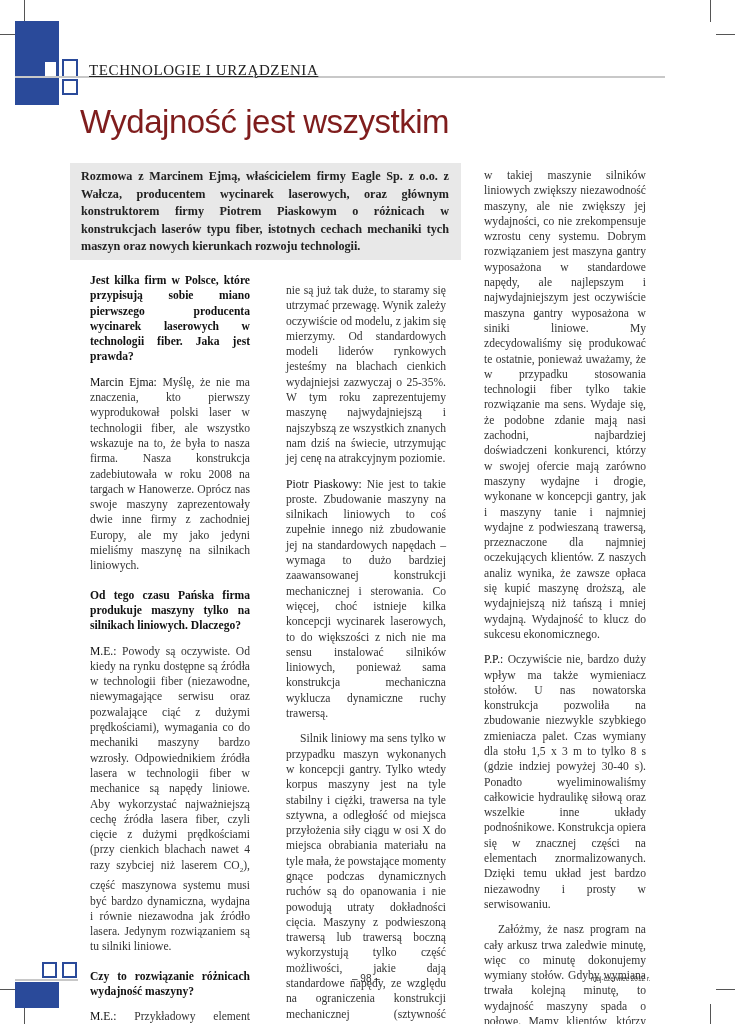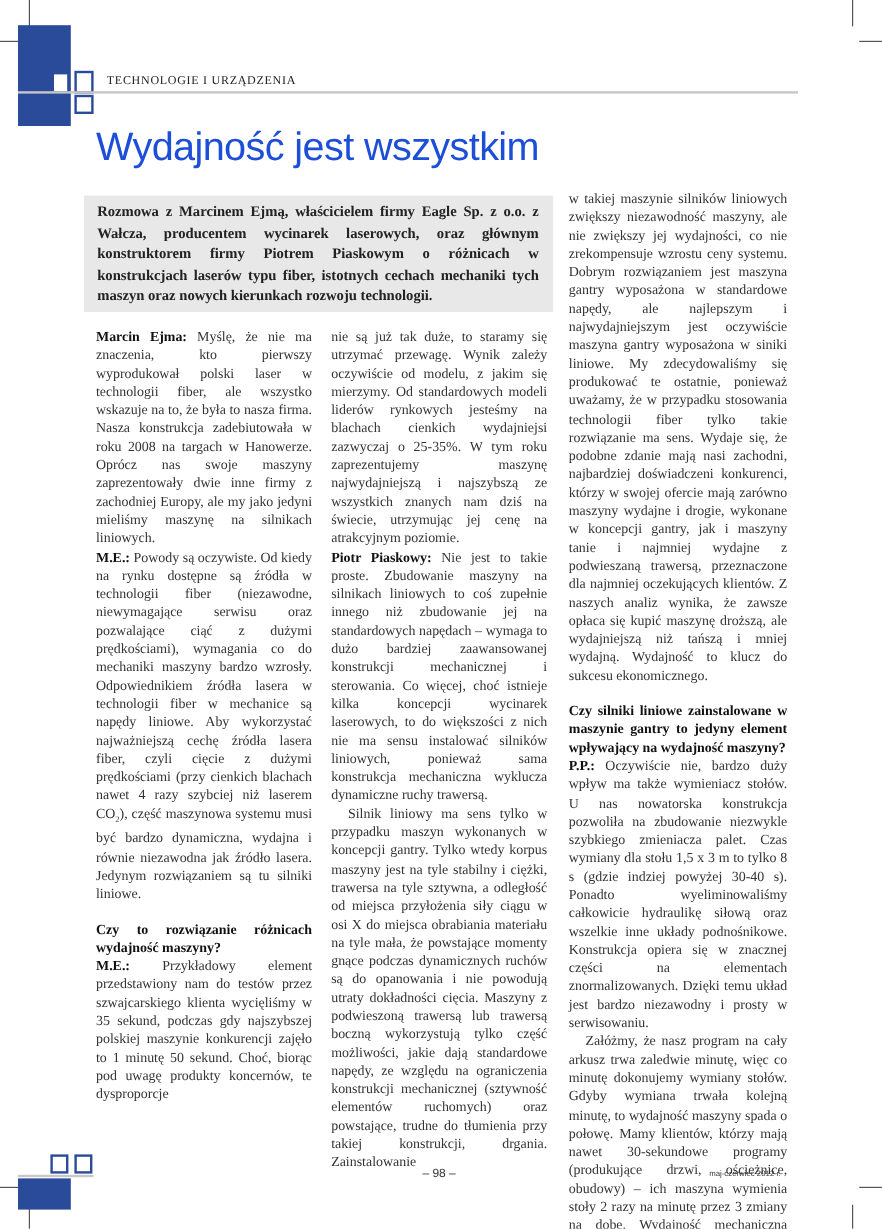--- a/index.html
+++ b/index.html
@@ -6,29 +6,29 @@
   body { width:735px; height:1024px; position:relative; overflow:hidden;
          font-family:"Liberation Serif","DejaVu Serif",serif; color:#222; }
   .abs { position:absolute; }
   
   .crop { position:absolute; background:#555; }
   
   .blue-block { background:#2a4a9a; }
   .box-outline { border:2px solid #2a4a9a; box-sizing:border-box; background:#fff; }
   .box-white { background:#fff; }
   .rule { background:#c8c8c8; height:2px; }
-  .section-label { font-size:10px; letter-spacing:0.6px; color:#222; }
-  .title { font-family:"Liberation Sans","DejaVu Sans",sans-serif; font-size:33px; color:#1d4ed8; letter-spacing:-0.5px; }
+  .section-label { font-size:15px; letter-spacing:0.6px; color:#222;text-decoration:underline; }
+  .title { font-family:"Liberation Sans","DejaVu Sans",sans-serif; font-size:33px; color:#7f1d1d; letter-spacing:-0.5px; }
   .lead-box { background:#e8e8e8; }
   .lead { font-weight:bold; font-size:12.2px; line-height:17.5px; text-align:justify; color:#222; }
   .col { font-size:11.6px; line-height:15.3px; text-align:justify; color:#333; }
-  .col p { margin:0; }
+  .col p { margin:10px; }
   .q { font-weight:bold; color:#111; margin-top:14px !important; }
   .q.first { margin-top:0 !important; }
-  .speaker { font-weight:bold; color:#111; }
+  .speaker { font-weight:normal; color:#111; }
   .indent { text-indent:14px; }
   .footer-page { font-family:"Liberation Sans","DejaVu Sans",sans-serif; font-size:10px; color:#333; }
   .footer-date { font-family:"Liberation Sans","DejaVu Sans",sans-serif; font-size:6.5px; color:#333; }
   sub { font-size:7px; }
 </style>
 </head>
 <body>
 
 <div class="crop" style="left:24px;top:0;width:1px;height:22px;"></div>
 <div class="crop" style="left:0;top:34px;width:22px;height:1px;"></div>
@@ -45,35 +45,36 @@
 <div class="abs box-outline" style="left:62px;top:79px;width:16px;height:16px;"></div>
 <div class="abs rule" style="left:15px;top:76px;width:650px;"></div>
 <div class="abs section-label" style="left:89px;top:62px;">TECHNOLOGIE I URZĄDZENIA</div>
 
 <div class="abs title" style="left:80px;top:103px;">Wydajność jest wszystkim</div>
 
 <div class="abs lead-box" style="left:70px;top:163px;width:391px;height:97px;"></div>
 <div class="abs lead" style="left:81px;top:168px;width:368px;">Rozmowa z Marcinem Ejmą, właścicielem firmy Eagle Sp. z o.o. z Wałcza, producentem wycinarek laserowych, oraz głównym konstruktorem firmy Piotrem Piaskowym o różnicach w konstrukcjach laserów typu fiber, istotnych cechach mechaniki tych maszyn oraz nowych kierunkach rozwoju technologii.</div>
 
 <div class="abs col" style="left:80px;top:273px;width:180px;">
+  <p class="q first">Jest kilka firm w Polsce, które przypisują sobie miano pierwszego producenta wycinarek laserowych w technologii fiber. Jaka jest prawda?</p>
   <p><span class="speaker">Marcin Ejma:</span><span> Myślę, że nie ma znaczenia, kto pierwszy wyprodukował polski laser w technologii fiber, ale wszystko wskazuje na to, że była to nasza firma. Nasza konstrukcja zadebiutowała w roku 2008 na targach w Hanowerze. Oprócz nas swoje maszyny zaprezentowały dwie inne firmy z zachodniej Europy, ale my jako jedyni mieliśmy maszynę na silnikach liniowych.</span></p>
+  <p class="q">Od tego czasu Pańska firma produkuje maszyny tylko na silnikach liniowych. Dlaczego?</p>
   <p><span class="speaker">M.E.:</span><span> Powody są oczywiste. Od kiedy na rynku dostępne są źródła w technologii fiber (niezawodne, niewymagające serwisu oraz pozwalające ciąć z dużymi prędkościami), wymagania co do mechaniki maszyny bardzo wzrosły. Odpowiednikiem źródła lasera w technologii fiber w mechanice są napędy liniowe. Aby wykorzystać najważniejszą cechę źródła lasera fiber, czyli cięcie z dużymi prędkościami (przy cienkich blachach nawet 4 razy szybciej niż laserem CO</span><sub>2</sub><span>), część maszynowa systemu musi być bardzo dynamiczna, wydajna i równie niezawodna jak źródło lasera. Jedynym rozwiązaniem są tu silniki liniowe.</span></p>
   <p class="q">Czy to rozwiązanie różnicach wydajność maszyny?</p>
   <p><span class="speaker">M.E.:</span><span> Przykładowy element przedstawiony nam do testów przez szwajcarskiego klienta wycięliśmy w 35 sekund, podczas gdy najszybszej polskiej maszynie konkurencji zajęło to 1 minutę 50 sekund. Choć, biorąc pod uwagę produkty koncernów, te dysproporcje</span></p>
 </div>
 
 <div class="abs col" style="left:276px;top:273px;width:180px;">
   <p>nie są już tak duże, to staramy się utrzymać przewagę. Wynik zależy oczywiście od modelu, z jakim się mierzymy. Od standardowych modeli liderów rynkowych jesteśmy na blachach cienkich wydajniejsi zazwyczaj o 25-35%. W tym roku zaprezentujemy maszynę najwydajniejszą i najszybszą ze wszystkich znanych nam dziś na świecie, utrzymując jej cenę na atrakcyjnym poziomie.</p>
   <p><span class="speaker">Piotr Piaskowy:</span><span> Nie jest to takie proste. Zbudowanie maszyny na silnikach liniowych to coś zupełnie innego niż zbudowanie jej na standardowych napędach – wymaga to dużo bardziej zaawansowanej konstrukcji mechanicznej i sterowania. Co więcej, choć istnieje kilka koncepcji wycinarek laserowych, to do większości z nich nie ma sensu instalować silników liniowych, ponieważ sama konstrukcja mechaniczna wyklucza dynamiczne ruchy trawersą.</span></p>
   <p class="indent">Silnik liniowy ma sens tylko w przypadku maszyn wykonanych w koncepcji gantry. Tylko wtedy korpus maszyny jest na tyle stabilny i ciężki, trawersa na tyle sztywna, a odległość od miejsca przyłożenia siły ciągu w osi X do miejsca obrabiania materiału na tyle mała, że powstające momenty gnące podczas dynamicznych ruchów są do opanowania i nie powodują utraty dokładności cięcia. Maszyny z podwieszoną trawersą lub trawersą boczną wykorzystują tylko część możliwości, jakie dają standardowe napędy, ze względu na ograniczenia konstrukcji mechanicznej (sztywność elementów ruchomych) oraz powstające, trudne do tłumienia przy takiej konstrukcji, drgania. Zainstalowanie</p>
 </div>
 
 <div class="abs col" style="left:474px;top:158px;width:182px;">
   <p>w takiej maszynie silników liniowych zwiększy niezawodność maszyny, ale nie zwiększy jej wydajności, co nie zrekompensuje wzrostu ceny systemu. Dobrym rozwiązaniem jest maszyna gantry wyposażona w standardowe napędy, ale najlepszym i najwydajniejszym jest oczywiście maszyna gantry wyposażona w siniki liniowe. My zdecydowaliśmy się produkować te ostatnie, ponieważ uważamy, że w przypadku stosowania technologii fiber tylko takie rozwiązanie ma sens. Wydaje się, że podobne zdanie mają nasi zachodni, najbardziej doświadczeni konkurenci, którzy w swojej ofercie mają zarówno maszyny wydajne i drogie, wykonane w koncepcji gantry, jak i maszyny tanie i najmniej wydajne z podwieszaną trawersą, przeznaczone dla najmniej oczekujących klientów. Z naszych analiz wynika, że zawsze opłaca się kupić maszynę droższą, ale wydajniejszą niż tańszą i mniej wydajną. Wydajność to klucz do sukcesu ekonomicznego.</p>
-  <p class="q">Czy silniki liniowe zainstalowane w maszynie gantry to jedyny element wpływający na wydajność maszyny?</p>
   <p><span class="speaker">P.P.:</span><span> Oczywiście nie, bardzo duży wpływ ma także wymieniacz stołów. U nas nowatorska konstrukcja pozwoliła na zbudowanie niezwykle szybkiego zmieniacza palet. Czas wymiany dla stołu 1,5 x 3 m to tylko 8 s (gdzie indziej powyżej 30-40 s). Ponadto wyeliminowaliśmy całkowicie hydraulikę siłową oraz wszelkie inne układy podnośnikowe. Konstrukcja opiera się w znacznej części na elementach znormalizowanych. Dzięki temu układ jest bardzo niezawodny i prosty w serwisowaniu.</span></p>
   <p class="indent">Załóżmy, że nasz program na cały arkusz trwa zaledwie minutę, więc co minutę dokonujemy wymiany stołów. Gdyby wymiana trwała kolejną minutę, to wydajność maszyny spada o połowę. Mamy klientów, którzy mają nawet 30-sekundowe programy (produkujące drzwi, ościeżnice, obudowy) – ich maszyna wymienia stoły 2 razy na minutę przez 3 zmiany na dobę. Wydajność mechaniczna maszyny jest wtedy wszystkim…</p>
 </div>
 
 <div class="abs box-outline" style="left:42px;top:962px;width:15px;height:16px;"></div>
 <div class="abs box-outline" style="left:62px;top:962px;width:15px;height:16px;"></div>
 <div class="abs rule" style="left:15px;top:979px;width:63px;"></div>
 <div class="abs blue-block" style="left:15px;top:982px;width:44px;height:26px;"></div>
 <div class="abs footer-page" style="left:352px;top:973px;">– 98 –</div>
 <div class="abs footer-date" style="left:591px;top:975px;">maj-czerwiec 2012 r.</div>

